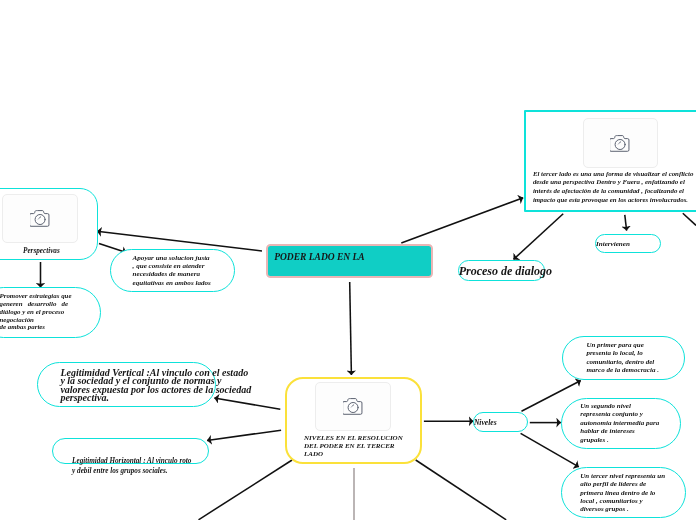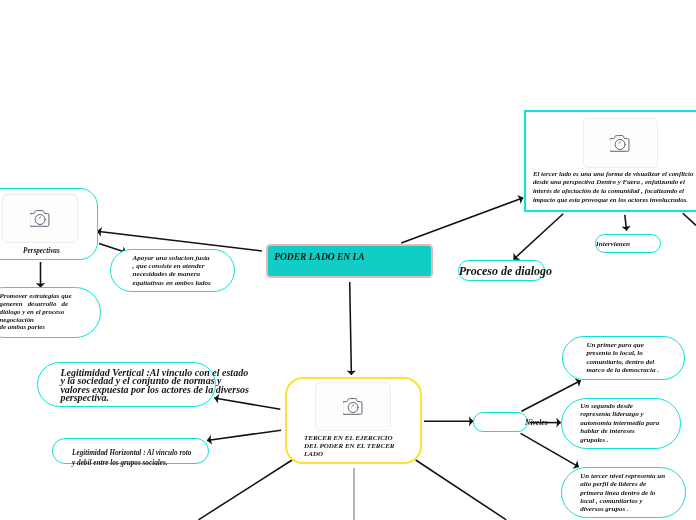--- a/index.html
+++ b/index.html
@@ -66,26 +66,26 @@
   #n-nivmain .lines{left:17.4px;top:54.7px;}
   #n-nivmain .txt{font-size:7px;line-height:8px;}
 
   
   #n-legv{left:37.2px;top:362.2px;width:179px;height:44.5px;}
   #n-legv .lines{left:22.2px;top:5.6px;}
   #n-legv .txt{font-size:10px;line-height:8.4px;}
 
   
   #n-legh{left:52.4px;top:437.8px;width:156.3px;height:25.8px;}
-  #n-legh .lines{left:18.7px;top:10px;}
+  #n-legh .lines{left:18.7px;top:18px;}
   #n-legh .txt{font-size:7.2px;line-height:9.7px;}
 
   
   #n-niveles{left:472.9px;top:412px;width:54.8px;height:19.5px;}
-  #n-niveles .lines{left:0;top:6.4px;width:54.8px;text-align:right;margin-left:19px;}
+  #n-niveles .lines{left:0;top:6.4px;width:54.8px;text-align:left;}
   #n-niveles .txt{font-size:7.6px;line-height:8px;}
 
   
   #n-niv1{left:562.1px;top:336.1px;width:122.5px;height:43.9px;}
   #n-niv1 .lines{left:23.3px;top:3.8px;}
   #n-niv1 .txt{font-size:7px;line-height:8.4px;}
   #n-niv2{left:561.1px;top:397.7px;width:120px;height:51.6px;}
   #n-niv2 .lines{left:18.2px;top:3.4px;}
   #n-niv2 .txt{font-size:7px;line-height:8.4px;}
   #n-niv3{left:561.1px;top:466.5px;width:124.5px;height:51.8px;}
@@ -200,31 +200,31 @@
   <div class="ph">
     <svg class="cam" width="20.2" height="16.9" viewBox="0 0 19 15.9">
       <g fill="none" stroke="#5b6170" stroke-width="0.94" stroke-linejoin="round" stroke-linecap="round">
         <path d="M7.35,0.55 h4.3 a1.15,1.15 0 0 1 1.1,0.82 l0.33,1.2 a1.15,1.15 0 0 0 1.1,0.82 h2.35 a1.3,1.3 0 0 1 1.3,1.3 v9.35 a1.3,1.3 0 0 1 -1.3,1.3 h-15.6 a1.3,1.3 0 0 1 -1.3,-1.3 v-9.35 a1.3,1.3 0 0 1 1.3,-1.3 h2.35 a1.15,1.15 0 0 0 1.1,-0.82 l0.33,-1.2 a1.15,1.15 0 0 1 1.1,-0.82 z"></path>
         <circle cx="9.5" cy="8.95" r="4.72"></circle>
       </g>
       <path d="M6.6,9.6 L9.9,5.9 L10.45,6.55 Z" fill="#5b6170"></path>
     </svg>
   </div>
   <div class="lines">
-        <span class="txt">TERCER EN EL EJERCICIO</span>
+        <span class="txt">NIVELES EN EL RESOLUCION</span>
         <span class="txt">DEL PODER EN EL TERCER</span>
         <span class="txt">LADO</span>
       </div>
 </div>
 
 <div class="node pill" id="n-legv">
   <div class="lines">
         <span class="txt">Legitimidad Vertical :Al vinculo con el estado</span>
         <span class="txt">y la sociedad y el conjunto de normas y</span>
-        <span class="txt">valores expuesta por los actores de la diversos</span>
+        <span class="txt">valores expuesta por los actores de la sociedad</span>
         <span class="txt">perspectiva.</span>
       </div>
 </div>
 
 <div class="node pill" id="n-legh">
   <div class="lines">
         <span class="txt">Legitimidad Horizontal : Al vinculo roto</span>
         <span class="txt">y debil entre los grupos sociales.</span>
       </div>
 </div>
@@ -238,22 +238,22 @@
 <div class="node pill" id="n-niv1">
   <div class="lines">
         <span class="txt">Un primer para que</span>
         <span class="txt">presenta lo local, lo</span>
         <span class="txt">comunitario, dentro del</span>
         <span class="txt">marco de la democracia .</span>
       </div>
 </div>
 <div class="node pill" id="n-niv2">
   <div class="lines">
-        <span class="txt">Un segundo desde</span>
-        <span class="txt">representa liderazgo y</span>
+        <span class="txt">Un segundo nivel</span>
+        <span class="txt">representa conjunto y</span>
         <span class="txt">autonomia intermedia para</span>
         <span class="txt">hablar de intereses</span>
         <span class="txt">grupales .</span>
       </div>
 </div>
 <div class="node pill" id="n-niv3">
   <div class="lines">
         <span class="txt">Un tercer nivel representa un</span>
         <span class="txt">alto perfil de líderes de</span>
         <span class="txt">primera linea dentro de lo</span>

